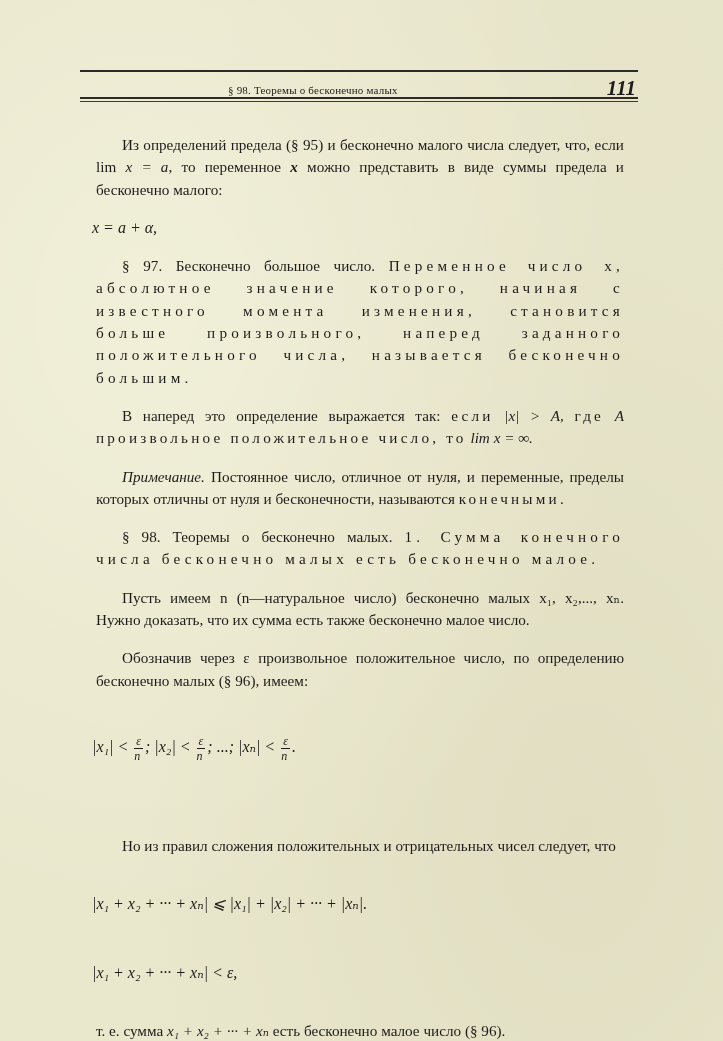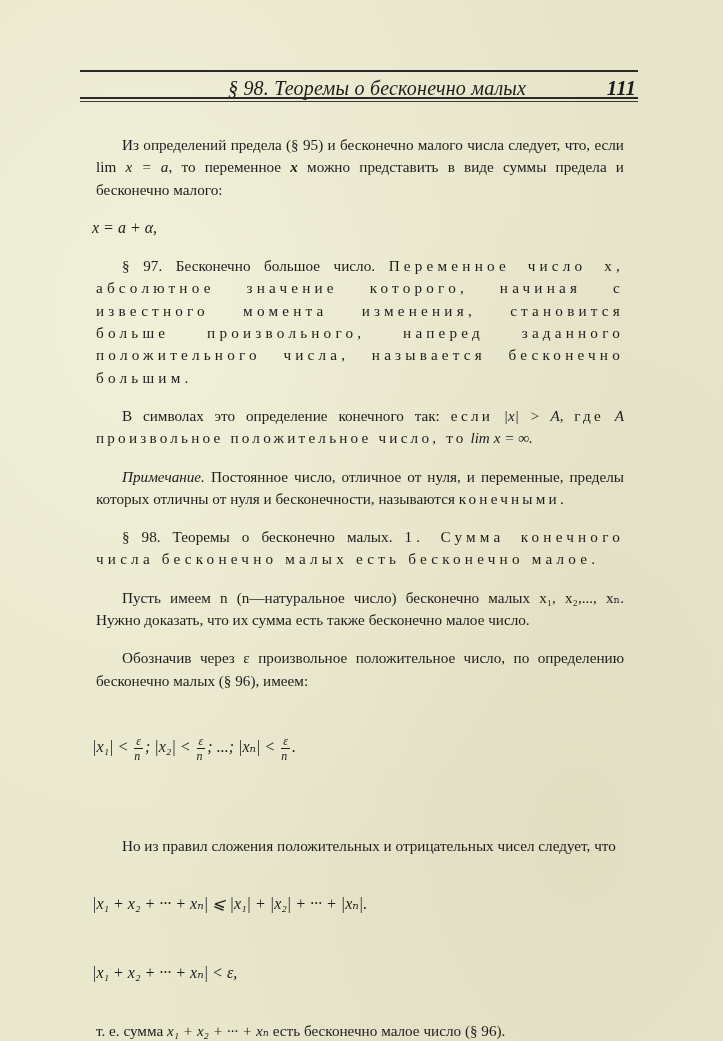--- a/index.html
+++ b/index.html
@@ -44,24 +44,23 @@
       position: absolute;
       top: 27px;
       left: 0;
       width: 558px;
       height: 2px;
       border-top: 2px solid #2b2a27;
       border-bottom: 1px solid #3a3935;
     }
     .head-title {
       position: absolute;
-      top: 7px;
+      top: 14px;
       left: 148px;
-      font-style: italic;
-      font-size: 20px;
+      font-size: 11px;
       letter-spacing: 0.2px;
     }
     .head-page {
       position: absolute;
       top: 6px;
       right: 4px;
       font-style: italic;
       font-weight: bold;
       font-size: 21px;
     }
@@ -123,21 +122,21 @@
 
     <p class="formula f1">x = a + α,</p>
 
 
     <p class="indent">
       <span>§ 97. Бесконечно большое число.</span>
       <span class="sp-wide">Переменное число x, абсолютное значение которого, начиная с известного момента изменения, становится больше произвольного, наперед заданного положительного числа, называется бесконечно большим.</span>
     </p>
 
     <p class="indent">
-      <span>В символах это определение конечного так: </span><span class="sp">если</span><span class="it"> |x| &gt; A, </span><span class="sp">где</span><span class="it"> A</span>
+      <span>В наперед это определение выражается так: </span><span class="sp">если</span><span class="it"> |x| &gt; A, </span><span class="sp">где</span><span class="it"> A</span>
       <span class="sp">произвольное положительное число, то</span><span class="it"> lim x = ∞.</span>
     </p>
 
     <p class="indent">
       <span class="it">Примечание.</span><span> Постоянное число, отличное от нуля, и переменные, пределы которых отличны от нуля и бесконечности, называются </span><span class="sp">конечными.</span>
     </p>
 
     <p class="indent">
       <span>§ 98. Теоремы о бесконечно малых.</span>
       <span class="sp-wide">1. Сумма конечного числа бесконечно малых есть бесконечно малое.</span>

